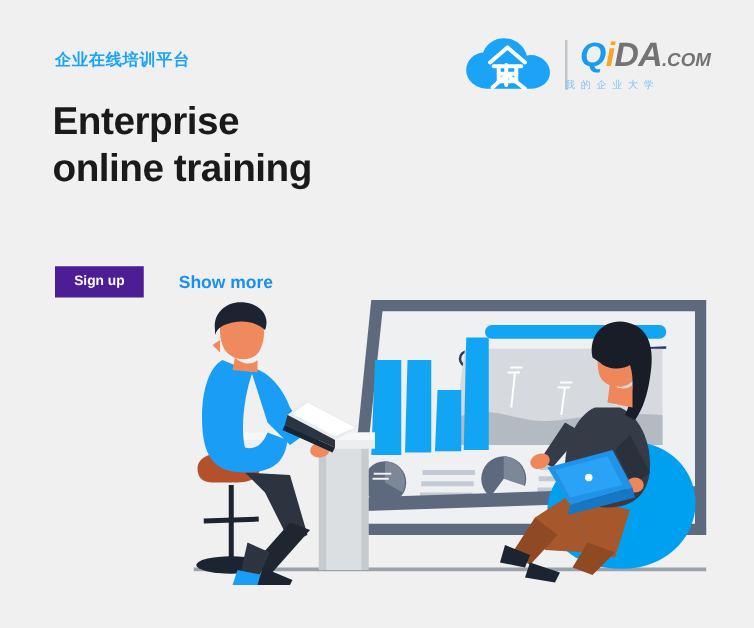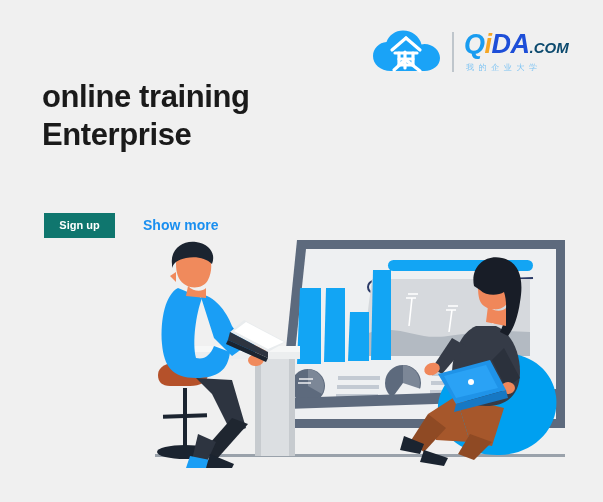--- a/index.html
+++ b/index.html
@@ -20,56 +20,57 @@
   .headline{
     position:absolute;left:42px;top:78px;width:300px;
     font-size:31px;line-height:1.24;font-weight:bold;color:#1a1a1a;
     letter-spacing:-.4px;
   }
   .headline span{display:block;}
 
   
   .signup{
     position:absolute;left:44px;top:213px;width:71px;height:25px;
-    background:#0f766e;border:0;color:#fff;
+    background:#4c1d95;border:0;color:#fff;
     font-size:11px;font-weight:bold;font-family:inherit;
     cursor:pointer;padding:0;line-height:25px;text-align:center;
   }
   .showmore{
     position:absolute;left:143px;top:213px;height:25px;line-height:25px;
     font-size:14px;font-weight:bold;color:#1a8ff0;cursor:pointer;
   }
 
   
   .logo{position:absolute;left:372px;top:28px;width:200px;height:50px;}
   .logo-cloud{position:absolute;left:0;top:2px;width:72px;height:44px;}
   .logo-div{position:absolute;left:80px;top:4px;width:2px;height:40px;background:#bfc6cc;}
   .logo-word{position:absolute;left:92px;top:2px;height:28px;white-space:nowrap;
     font-size:27px;font-weight:bold;font-style:italic;letter-spacing:-.5px;line-height:28px;}
   .lw-q{color:#199cf0;}
   .lw-i{color:#f5a623;}
-  .lw-da{color:#1d4ed8;}
-  .lw-com{color:#0c4a6e;font-size:15px;letter-spacing:0;}
+  .lw-da{color:#737373;}
+  .lw-com{color:#737373;font-size:15px;letter-spacing:0;}
   .logo-sub{
-    position:absolute;left:94px;top:34px;width:104px;
+    position:absolute;left:80px;top:34px;width:104px;
     font-size:8px;color:#7fc4f3;letter-spacing:4.6px;white-space:nowrap;
   }
 
   
   .illo{position:absolute;left:0;top:228px;width:603px;height:240px;}
 </style>
 </head>
 <body>
 
 <div class="stage">
 
+  <div class="tagline">企业在线培训平台</div>
 
   <div class="headline">
+    <span>Enterprise</span>
     <span>online training</span>
-    <span>Enterprise</span>
   </div>
 
   <button class="signup">Sign up</button>
   <div class="showmore">Show more</div>
 
   <div class="logo">
     <svg class="logo-cloud" viewBox="0 0 72 44">
       <path d="M19 41 C8 41 1 34 1 26 C1 18.5 7 12.5 14.5 12 C17 5 23.5 0.5 31 0.5
                C40 0.5 47.5 6.5 49.5 14.5 C50.5 14.2 51.5 14 52.5 14
                C61 14 68 20.5 68 28 C68 35.5 61 41 52.5 41 Z" fill="#1aa3f7"></path>

